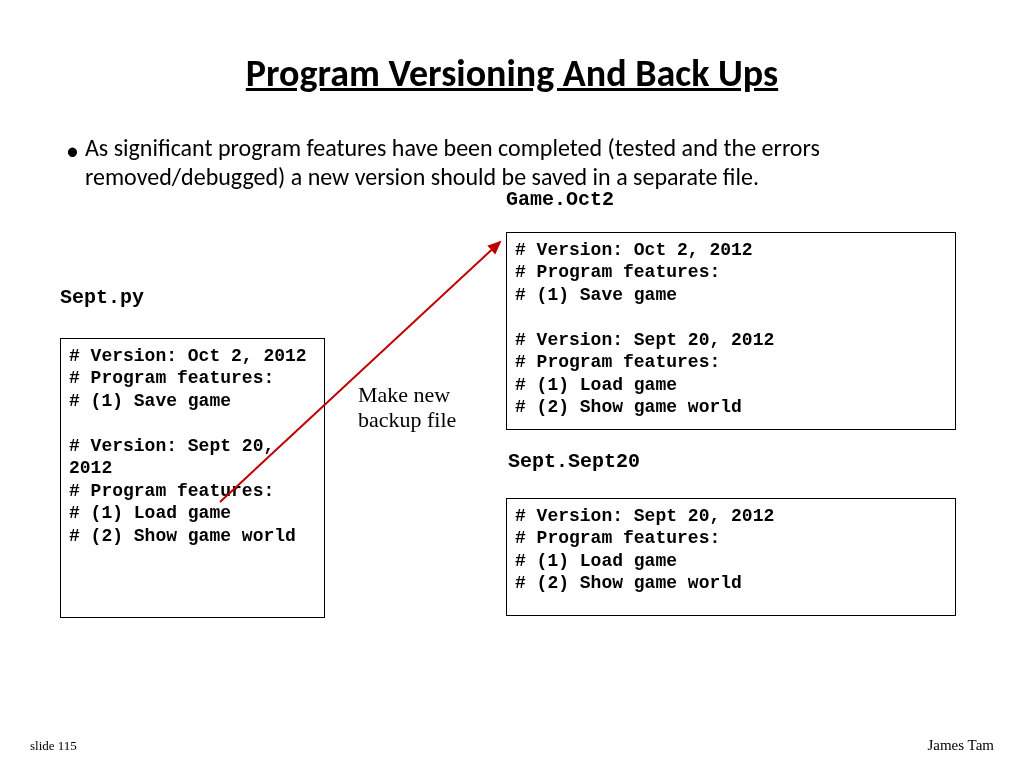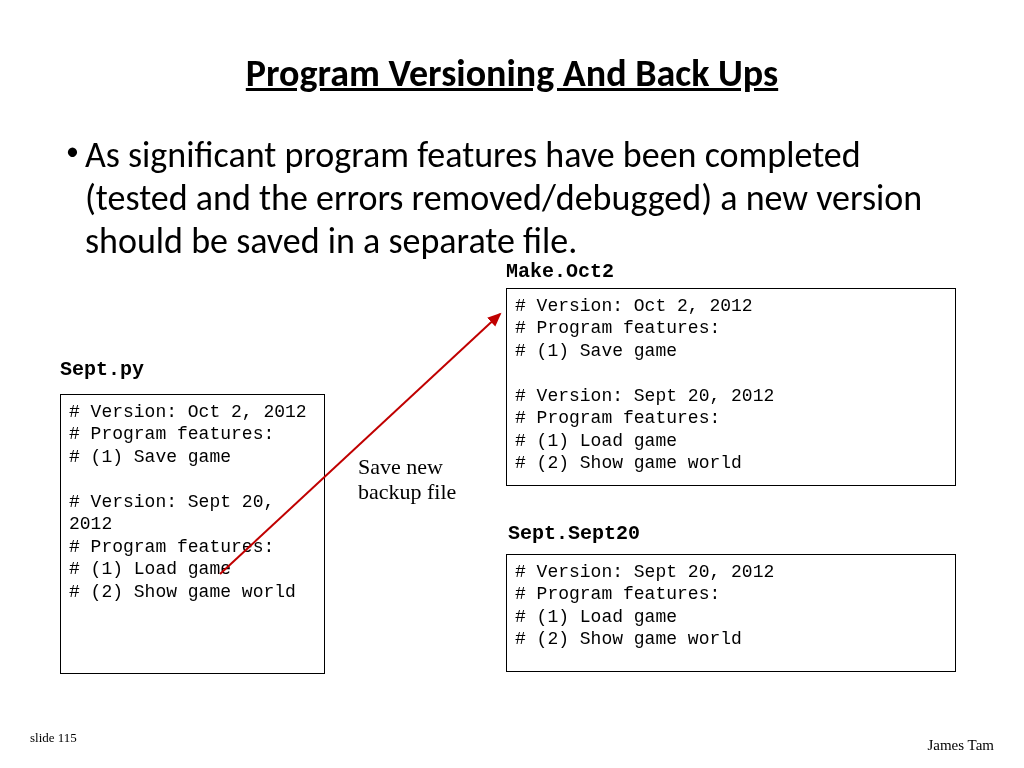--- a/index.html
+++ b/index.html
@@ -27,55 +27,56 @@
     display: flex;
     align-items: flex-start;
     margin-bottom: 10px;
   }
   .bullet-dot {
     font-size: 26px;
     line-height: 1;
     padding: 4px 6px 0 6px;
   }
   .bullet-text {
-    font-size: 36px;
+    font-size: 24px;
     line-height: 1.2;
   }
   .content-area {
     position: relative;
     height: 480px;
   }
   .mono-label {
     font-family: "Consolas","Courier New",monospace;
     font-size: 20px;
     font-weight: 700;
     position: absolute;
     white-space: pre;
   }
   .code-box {
     position: absolute;
     border: 1px solid #000;
     font-family: "Consolas","Courier New",monospace;
     font-size: 18px;
-    font-weight: 400;
+    font-weight: 700;
     padding: 6px 8px;
     background: #fff;
     line-height: 1.25;
     white-space: pre-wrap;
+    margin-top: 16px;
   }
   .serif-label {
     font-family: "Times New Roman", serif;
     font-size: 22px;
     position: absolute;
     line-height: 1.15;
   }
   .slide-num {
     position: absolute;
     left: 30px;
-    bottom: 22px;
+    bottom: 14px;
     font-family: "Times New Roman", serif;
     font-size: 13px;
   }
   .author {
     position: absolute;
     right: 30px;
     bottom: 14px;
     font-family: "Times New Roman", serif;
     font-size: 15px;
     margin-top: 13px;
@@ -92,34 +93,34 @@
 
   <h1 class="title">Program Versioning And Back Ups</h1>
 
   <div class="bullet-row">
     <div class="bullet-dot">•</div>
     <div class="bullet-text">As significant program features have been completed (tested and the errors removed/debugged) a new version should be saved in a separate file.</div>
   </div>
 
   <div class="content-area">
 
-    <div class="mono-label" style="left:446px; top:-14px;">Make.Oct2</div>
+    <div class="mono-label" style="left:446px; top:-14px;">Game.Oct2</div>
 
     <div class="mono-label" style="left:0px; top:84px;">Sept.py</div>
 
     <div class="code-box" style="left:0px; top:120px; width:265px; height:280px;"># Version: Oct 2, 2012
 # Program features:
 # (1) Save game
 
 # Version: Sept 20, 2012
 # Program features:
 # (1) Load game
 # (2) Show game world</div>
 
-    <div class="serif-label" style="left:298px; top:180px; white-space:pre;">Save new
+    <div class="serif-label" style="left:298px; top:180px; white-space:pre;">Make new
 backup file</div>
 
     <div class="code-box" style="left:446px; top:14px; width:450px; height:198px;"># Version: Oct 2, 2012
 # Program features:
 # (1) Save game
 
 # Version: Sept 20, 2012
 # Program features:
 # (1) Load game
 # (2) Show game world</div>

